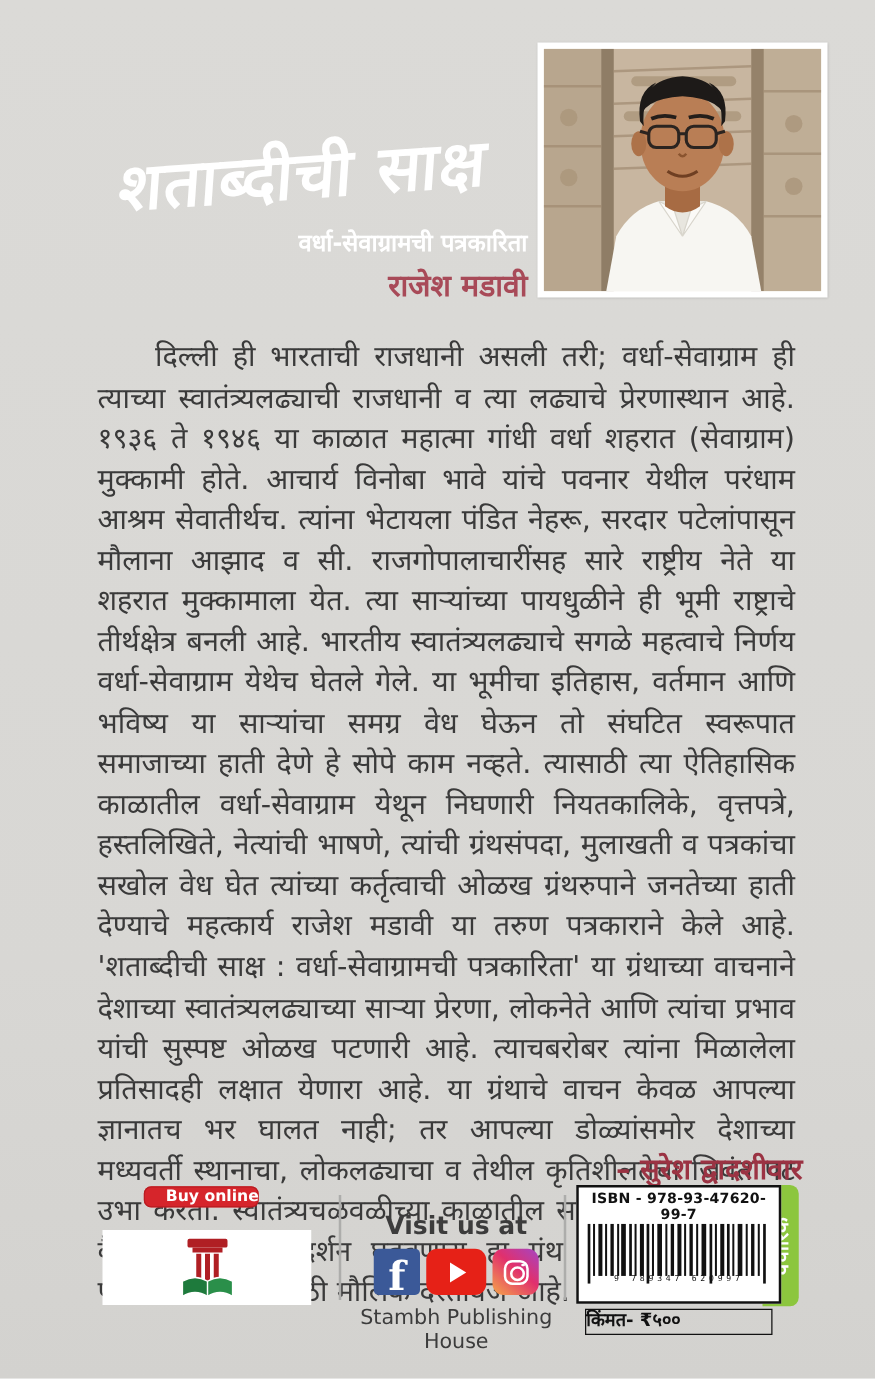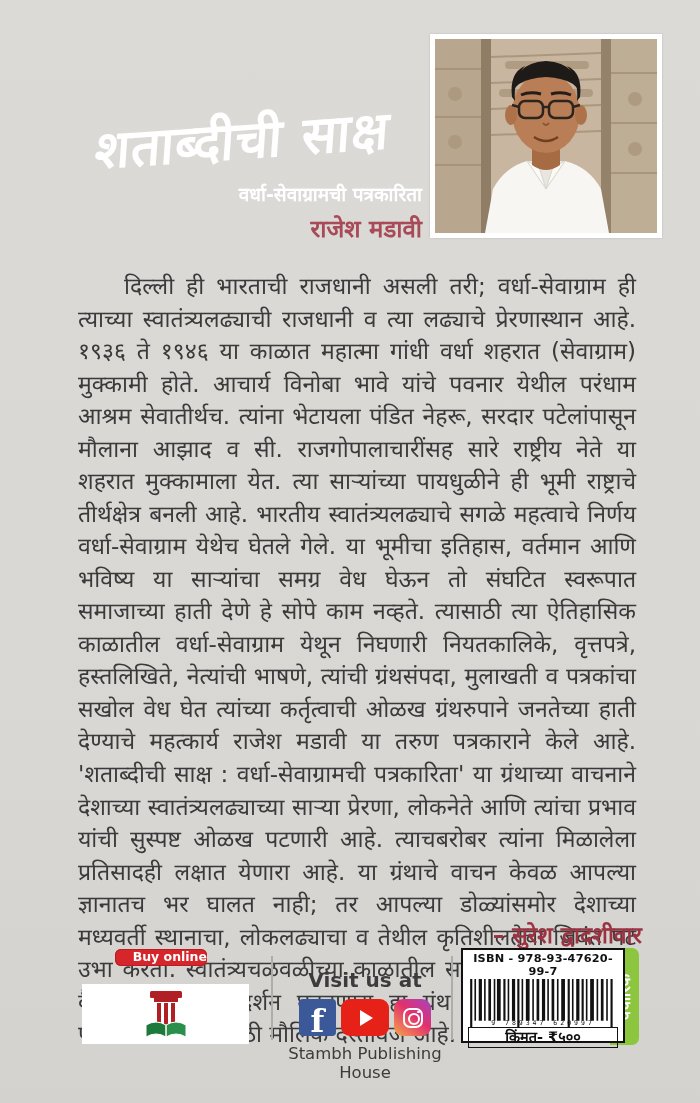--- a/index.html
+++ b/index.html
@@ -113,21 +113,21 @@
     position:absolute; left:461px; top:948px; width:164px; height:95px;
     background:#fff; border:2.5px solid #111; padding:2px 5px; z-index:2;
   }
   .isbn-label { color:#111; font-size:11.3px; font-weight:bold; text-align:center; letter-spacing:.2px; }
   .barcode { display:block; width:100%; height:48px; margin-top:1px; }
   .barcode-digits {
     font-size:6.5px; color:#111; text-align:center; letter-spacing:3px;
     margin-top:-8px; font-family:"DejaVu Sans Mono", monospace;
   }
   .price-box {
-    margin-top:0; border:1.8px solid #111; text-align:center;
+    margin-top:20px; border:1.8px solid #111; text-align:left;
     font-size:14.5px; font-weight:bold; color:#111; line-height:18px; height:21px;
   }
   .category-strip {
     position:absolute; left:610px; top:948px; width:29px; height:97px;
     background:#8cc63e; border-radius:0 7px 7px 0;
     display:flex; align-items:center; justify-content:center;
   }
   .category-strip span {
     color:#fff; font-size:16px; font-weight:bold; white-space:nowrap;
     transform:rotate(-90deg);

